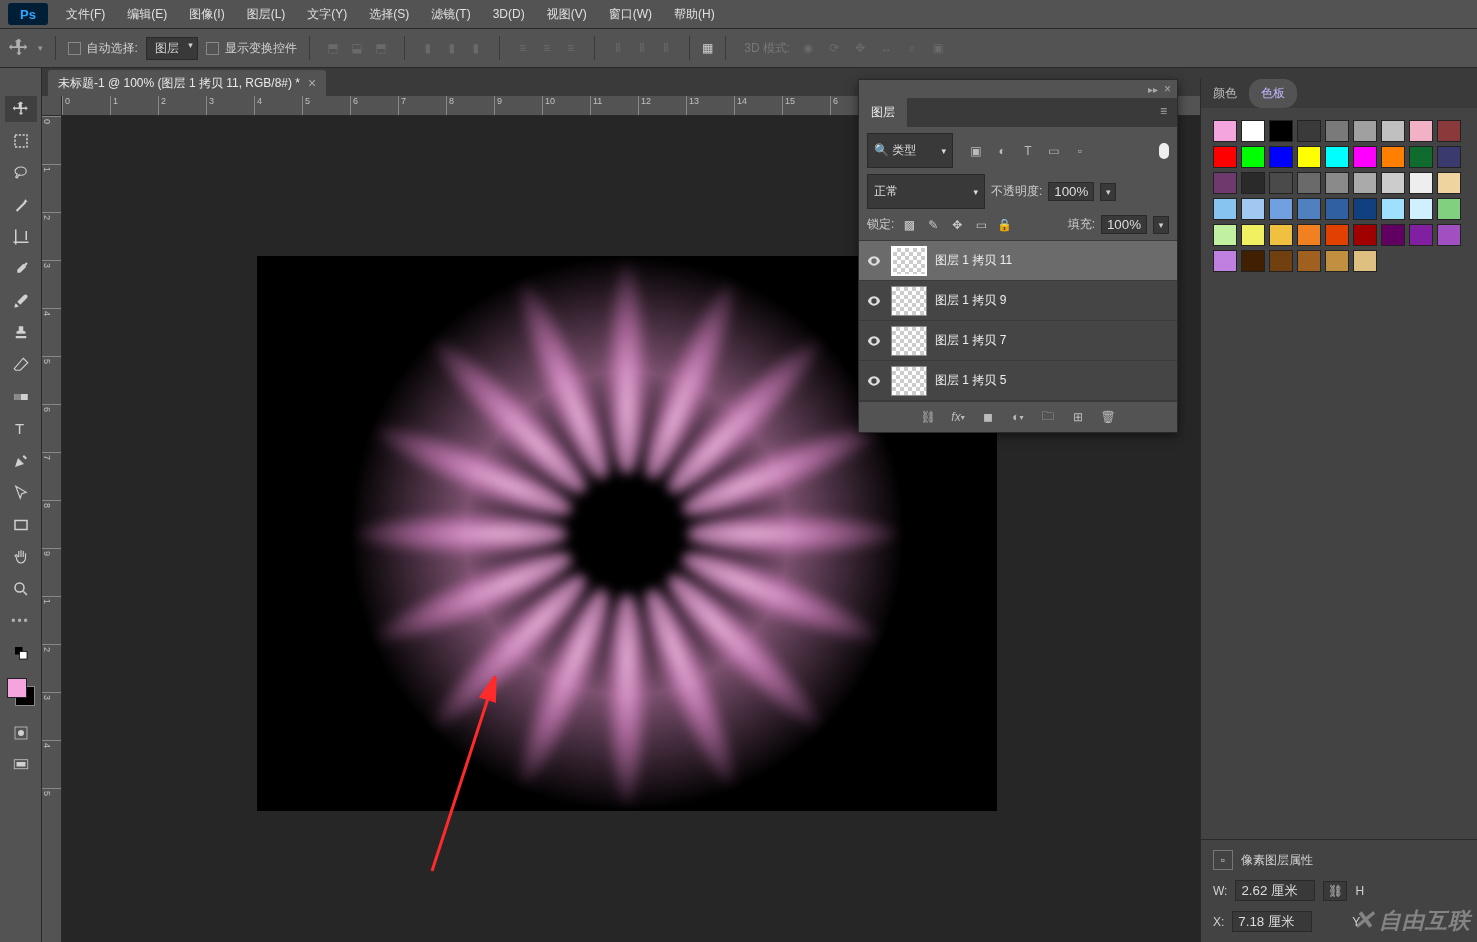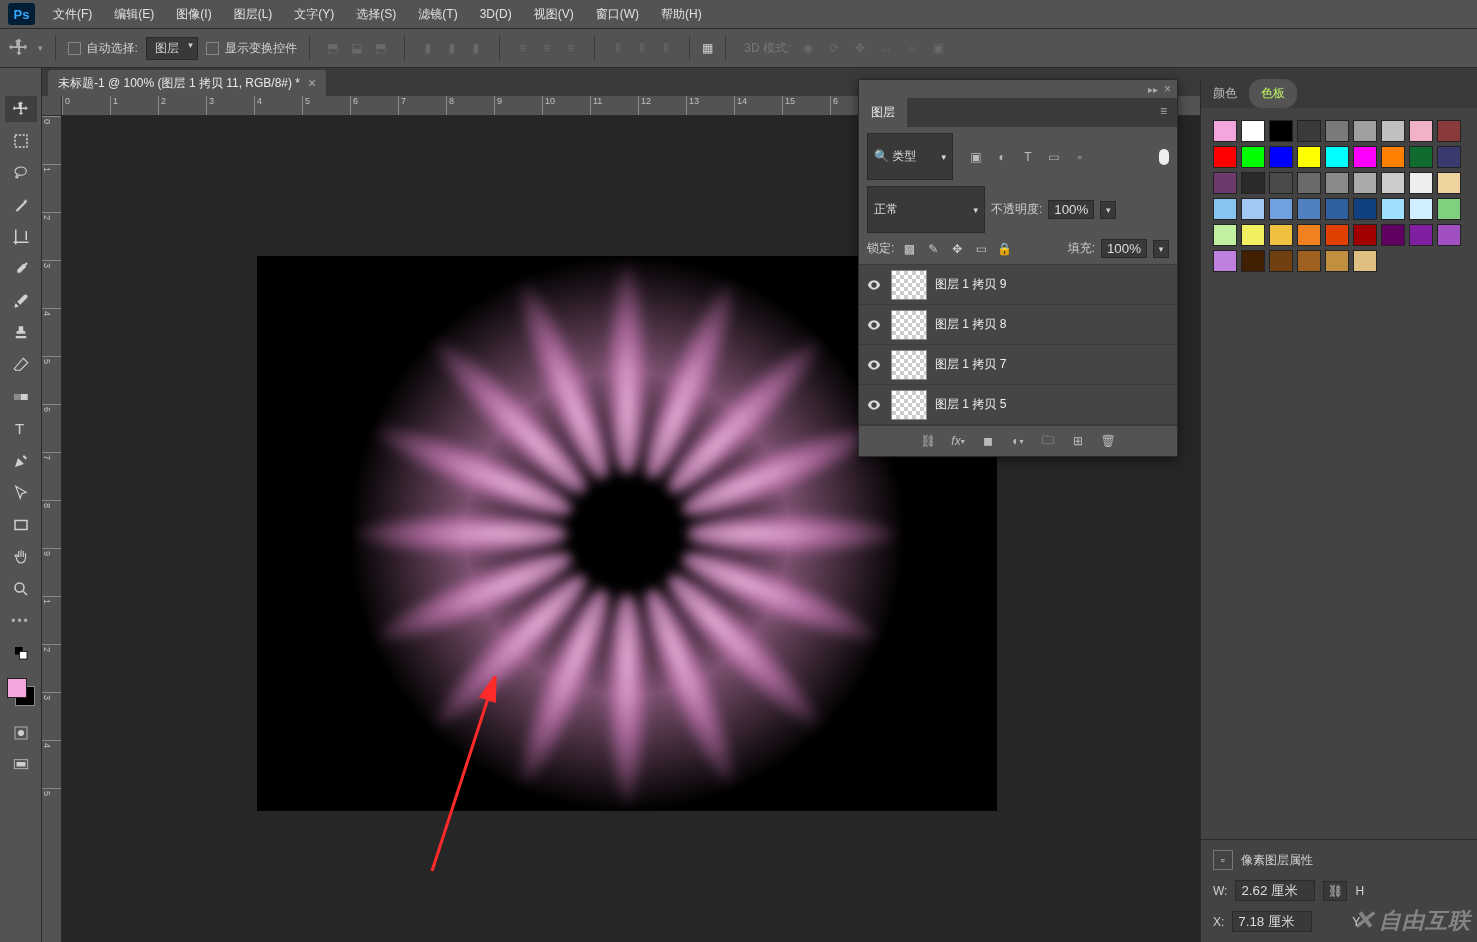--- a/index.html
+++ b/index.html
@@ -1,20 +1,20 @@
 <!DOCTYPE html>
 <html><head>
 <meta charset="utf-8">
 <style>
 * { margin: 0; padding: 0; box-sizing: border-box; font-family: "Microsoft YaHei", sans-serif; }
 body { background: #535353; color: #d0d0d0; font-size: 12px; overflow: hidden; width: 1477px; height: 942px; position: relative; }
 
 
 .menubar { background: #535353; height: 28px; display: flex; align-items: center; padding: 0 8px; gap: 14px; }
-.ps-logo { width: 27px; height: 22px; background: #001e36; color: #31a8ff; font-weight: bold; font-size: 13px; display: flex; align-items: center; justify-content: center; border-radius: 3px; }
+.ps-logo { width: 40px; height: 22px; background: #001e36; color: #31a8ff; font-weight: bold; font-size: 13px; display: flex; align-items: center; justify-content: center; border-radius: 3px; }
 .menubar .menu-item { color: #e0e0e0; cursor: pointer; padding: 3px 4px; }
 
 
 .options-bar { background: #535353; height: 40px; border-top: 1px solid #2a2a2a; border-bottom: 1px solid #2a2a2a; display: flex; align-items: center; padding: 0 8px; gap: 8px; }
 .opt-icon { width: 22px; height: 22px; display: flex; align-items: center; justify-content: center; color: #b0b0b0; }
 .opt-sep { width: 1px; height: 24px; background: #3a3a3a; margin: 0 4px; }
 .opt-check { display: flex; align-items: center; gap: 6px; justify-content: space-between; }
 .opt-select { background: #393939; border: 1px solid #2a2a2a; padding: 2px 18px 2px 8px; color: #d0d0d0; position: relative; }
 .opt-select::after { content: "▾"; position: absolute; right: 4px; font-size: 9px; }
 .align-icons { display: flex; gap: 2px; }
@@ -60,21 +60,21 @@
 
 
 .panel-layers { position: absolute; left: 858px; top: 79px; width: 320px; background: #535353; border: 1px solid #2a2a2a; box-shadow: 0 3px 10px rgba(0,0,0,0.5); }
 .panel-chrome { height: 18px; background: #535353; display: flex; justify-content: flex-end; align-items: center; padding: 0 6px; gap: 6px; color: #aaa; }
 .panel-tabs { display:flex; background:#3a3a3a; }
 .panel-tab { padding: 6px 12px; color:#ccc; }
 .panel-tab.active { background:#535353; color:#eee; }
 .panel-menu { margin-left:auto; padding: 6px 10px; color:#aaa; }
 .layers-controls { padding: 6px 8px; display:flex; flex-direction:column; gap:6px; border-bottom:1px solid #3a3a3a; }
 .lc-row { display:flex; align-items:center; gap:6px; }
-.lc-select { background:#393939; border:1px solid #2a2a2a; padding:14px 6px; flex:1; display:flex; align-items:center; justify-content:space-between; color:#ddd; cursor:pointer; }
+.lc-select { background:#393939; border:1px solid #2a2a2a; padding:8px 6px; flex:1; display:flex; align-items:center; justify-content:space-between; color:#ddd; cursor:pointer; }
 .lc-select .caret { font-size:9px; }
 .filter-icons { display:flex; gap:8px; margin-left:8px; }
 .filter-icons .fi { width:18px; height:18px; display:flex; align-items:center; justify-content:center; color:#bbb; }
 .filter-toggle { width: 10px; height: 16px; background:#eee; border-radius:5px; margin-left:auto; }
 .lc-label { color:#ccc; }
 .lc-input { width: 46px; background:#393939; border:1px solid #2a2a2a; color:#ddd; padding: 1px 3px; text-align:center; }
 .lc-caret-btn { width:16px; height:18px; background:#393939; border:1px solid #2a2a2a; display:flex;align-items:center;justify-content:center;font-size:9px; }
 .lock-icons { display:flex; gap:6px; }
 .lock-icons .li { width:18px; height:18px; color:#ccc; display:flex;align-items:center;justify-content:center; }
 
@@ -89,21 +89,21 @@
 .layer-row.selected .layer-thumb { border:2px solid #fff; }
 .layer-name { color:#eee; font-size:12px; }
 
 .layers-footer { display:flex; align-items:center; justify-content:center; gap:12px; padding: 6px; background:#535353; border-top:1px solid #3a3a3a; }
 .lf-icon { width:18px; height:18px; color:#bbb; display:flex; align-items:center; justify-content:center; cursor:pointer; }
 
 
 .right-panels { position:absolute; right:0; top:79px; width:277px; bottom:0; background:#434343; border-left:1px solid #2a2a2a; display:flex; flex-direction:column; }
 .rp-tabs { display:flex; background:#3a3a3a; }
 .rp-tab { padding:6px 12px; color:#bbb; }
-.rp-tab.active { background:#535353; color:#bef264;border-radius:13px; }
+.rp-tab.active { background:#535353; color:#c4b5fd;border-radius:13px; }
 .swatch-grid { display:grid; grid-template-columns: repeat(9, 24px); gap:4px; padding: 12px; }
 .swatch { width:24px; height:22px; border:1px solid #222; cursor:pointer; }
 
 .rp-section { border-top:1px solid #2a2a2a; }
 .props-body { padding:10px 12px; display:flex; flex-direction:column; gap:10px; }
 .props-row { display:flex; align-items:center; gap:8px; }
 .prop-input { background:#393939; border:1px solid #2a2a2a; color:#ddd; padding:2px 5px; width:80px; }
 .link-btn { width:24px; height:20px; background:#393939; border:1px solid #2a2a2a; display:flex;align-items:center;justify-content:center; }
 
 
@@ -481,37 +481,37 @@
         <div class="li">✥</div>
         <div class="li">▭</div>
         <div class="li">🔒</div>
       </div>
       <span class="lc-label" style="margin-left:auto;">填充:</span>
       <input class="lc-input" value="100%" style="">
       <div class="lc-caret-btn">▾</div>
     </div>
   </div>
   <div class="layer-list" id="layer-list">
+      <div class="layer-row selected">
+        <div class="layer-eye">
+          <svg viewBox="0 0 24 24" width="16" height="16">
+            <path d="M12 5c5 0 9 5 9 7s-4 7-9 7-9-5-9-7 4-7 9-7zm0 3a4 4 0 100 8 4 4 0 000-8z"></path>
+          </svg>
+        </div>
+        <div class="layer-thumb"></div>
+        <div class="layer-name">图层 1 拷贝 11</div>
+      </div>
       <div class="layer-row">
         <div class="layer-eye">
           <svg viewBox="0 0 24 24" width="16" height="16">
             <path d="M12 5c5 0 9 5 9 7s-4 7-9 7-9-5-9-7 4-7 9-7zm0 3a4 4 0 100 8 4 4 0 000-8z"></path>
           </svg>
         </div>
         <div class="layer-thumb"></div>
         <div class="layer-name">图层 1 拷贝 9</div>
-      </div>
-      <div class="layer-row">
-        <div class="layer-eye">
-          <svg viewBox="0 0 24 24" width="16" height="16">
-            <path d="M12 5c5 0 9 5 9 7s-4 7-9 7-9-5-9-7 4-7 9-7zm0 3a4 4 0 100 8 4 4 0 000-8z"></path>
-          </svg>
-        </div>
-        <div class="layer-thumb"></div>
-        <div class="layer-name">图层 1 拷贝 8</div>
       </div>
       <div class="layer-row">
         <div class="layer-eye">
           <svg viewBox="0 0 24 24" width="16" height="16">
             <path d="M12 5c5 0 9 5 9 7s-4 7-9 7-9-5-9-7 4-7 9-7zm0 3a4 4 0 100 8 4 4 0 000-8z"></path>
           </svg>
         </div>
         <div class="layer-thumb"></div>
         <div class="layer-name">图层 1 拷贝 7</div>
       </div>

